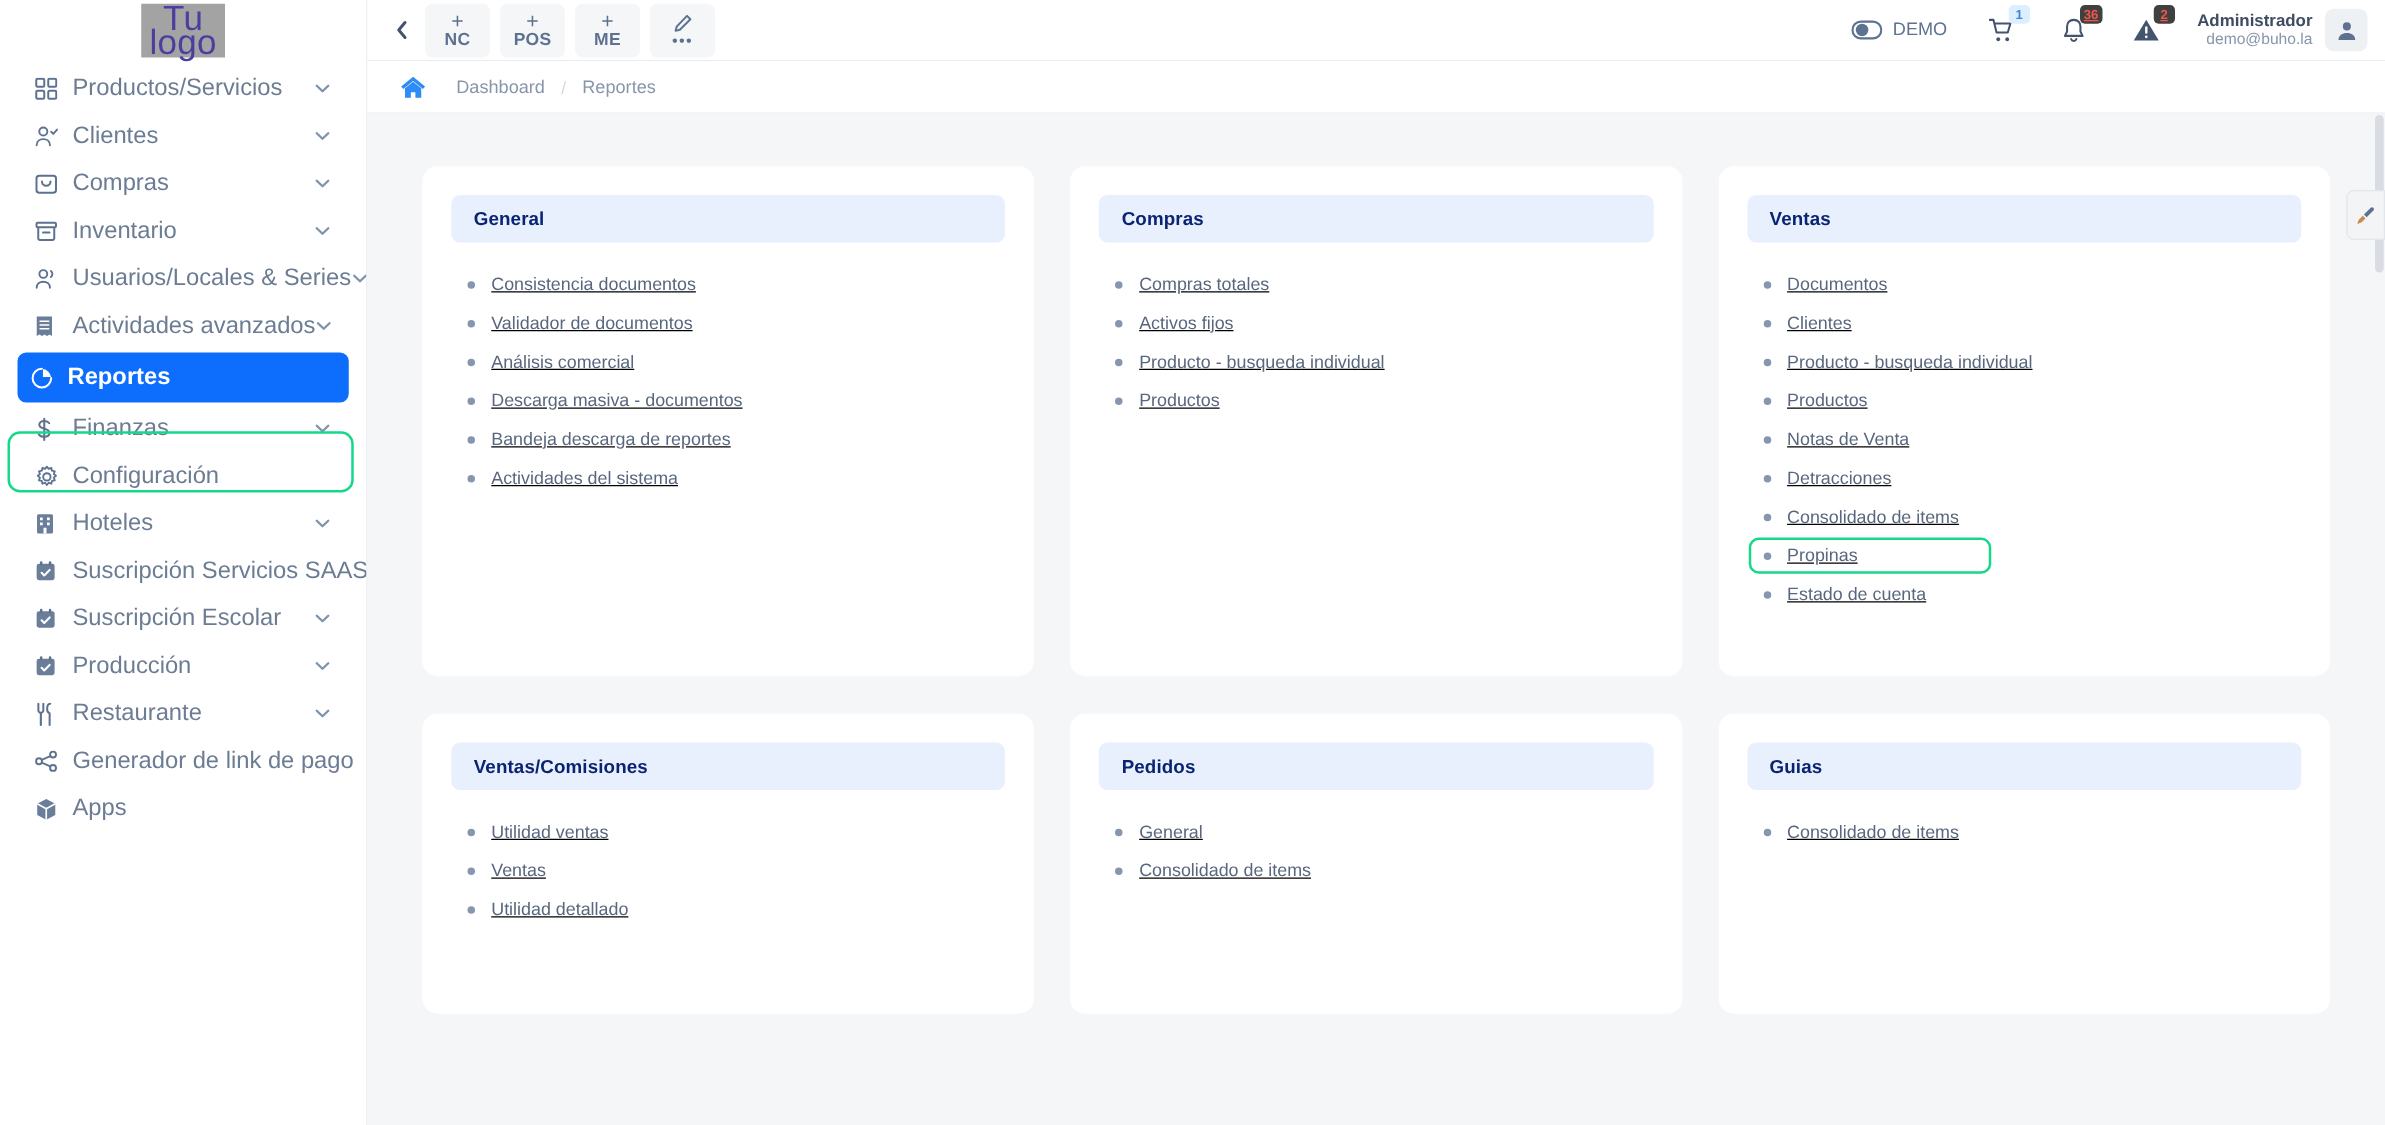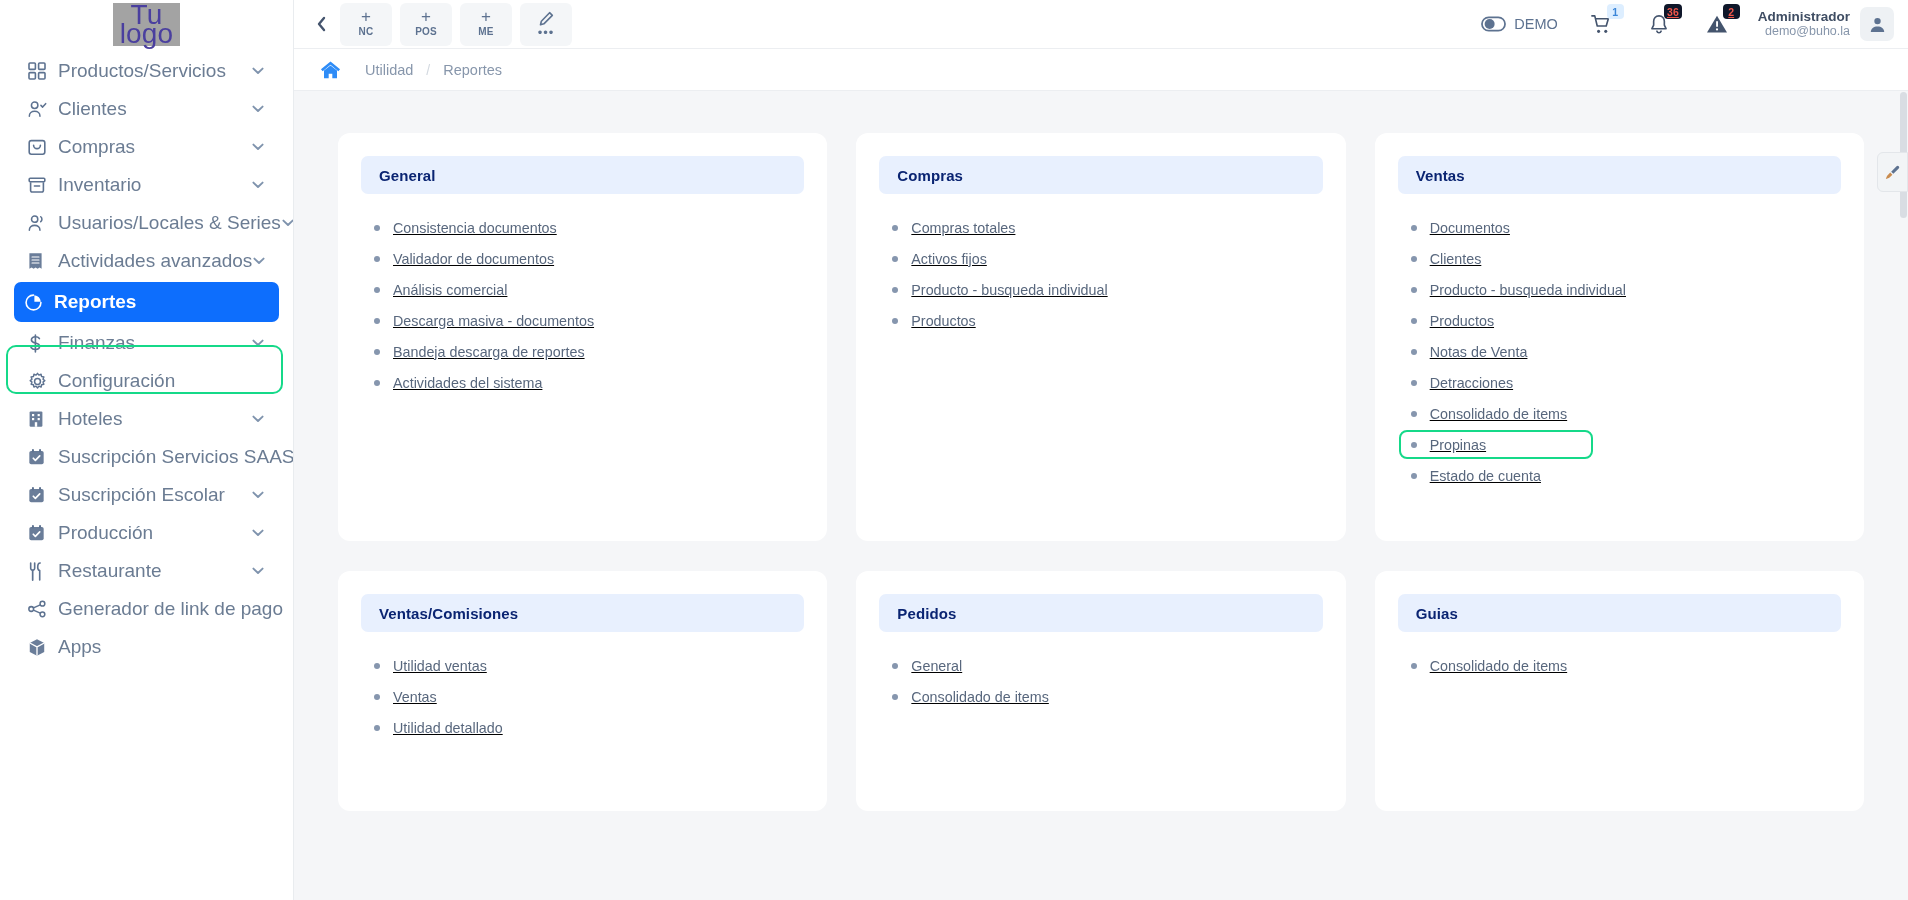--- a/index.html
+++ b/index.html
@@ -102,21 +102,21 @@
     color:#44546d; cursor:pointer; margin-right: 6px;
   }
   .qa {
     width: 52px; height: 43px;
     background:#f4f6f8; border-radius:6px;
     margin-right: 8px;
     display:flex; flex-direction:column; align-items:center; justify-content:center;
     color:#5d7290; cursor:pointer;
   }
   .qa .plus { font-size: 17px; line-height: 15px; font-weight: 500; }
-  .qa .code { font-size: 10px; font-weight: 700; line-height: 15px; letter-spacing:.2px;}
+  .qa .code { font-size: 14px; font-weight: 700; line-height: 15px; letter-spacing:.2px;}
   .qa .dots { font-size: 13px; line-height: 10px; letter-spacing: 1px; }
   .topbar-spacer { flex: 1 1 auto; }
 
   .demo-tag {
     display:flex; align-items:center; gap:8px;
     color:#5d7290; font-size:14.5px; margin-right: 26px;
   }
   .top-icon {
     position: relative; width: 34px; height:34px;
     display:flex; align-items:center; justify-content:center;
@@ -124,21 +124,21 @@
   }
   .badge {
     position:absolute; top:-3px; right:-6px;
     min-width: 17px; height: 15px;
     border-radius: 4px;
     font-size: 10.5px; font-weight:700;
     display:flex; align-items:center; justify-content:center;
     padding: 0 3px;
   }
   .badge.blue { background:#ddeeff; color:#3b86d8; }
-  .badge.red  { background:#0f172a; color:#f0564a;text-decoration:underline; }
+  .badge.red  { background:#404040; color:#f0564a;text-decoration:underline; }
   .user-block { text-align:right; line-height:14px; margin-right:10px; cursor:pointer; }
   .user-name { font-size:13.5px; font-weight:700; color:#3f4d63; }
   .user-mail { font-size:12.5px; color:#8796ab; }
   .avatar {
     width:34px; height:34px; border-radius:7px; background:#eef1f4;
     display:flex; align-items:center; justify-content:center; color:#5d7290;
     cursor:pointer;
   }
 
   .breadcrumb-bar {
@@ -543,21 +543,21 @@
       </div>
     </header>
 
     <div class="breadcrumb-bar">
       <span class="home-ico">
         <svg width="21" height="20" viewBox="0 0 22 20" fill="currentColor">
           <path d="M11 1 L21 9.2 L19.2 11.2 L11 4.5 L2.8 11.2 L1 9.2 Z"></path>
           <path d="M4.2 10.6 L11 5.2 L17.8 10.6 V18.6 H12.9 V13.9 H9.1 V18.6 H4.2 Z"></path>
         </svg>
       </span>
-      <span class="crumb">Utilidad</span>
+      <span class="crumb">Dashboard</span>
       <span class="crumb-sep">/</span>
       <span class="crumb">Reportes</span>
     </div>
 
     <div class="content">
       <div class="grid" id="cards-grid">
           <div class="card">
             <div class="card-head">
               <span class="card-title">General</span>
             </div>

